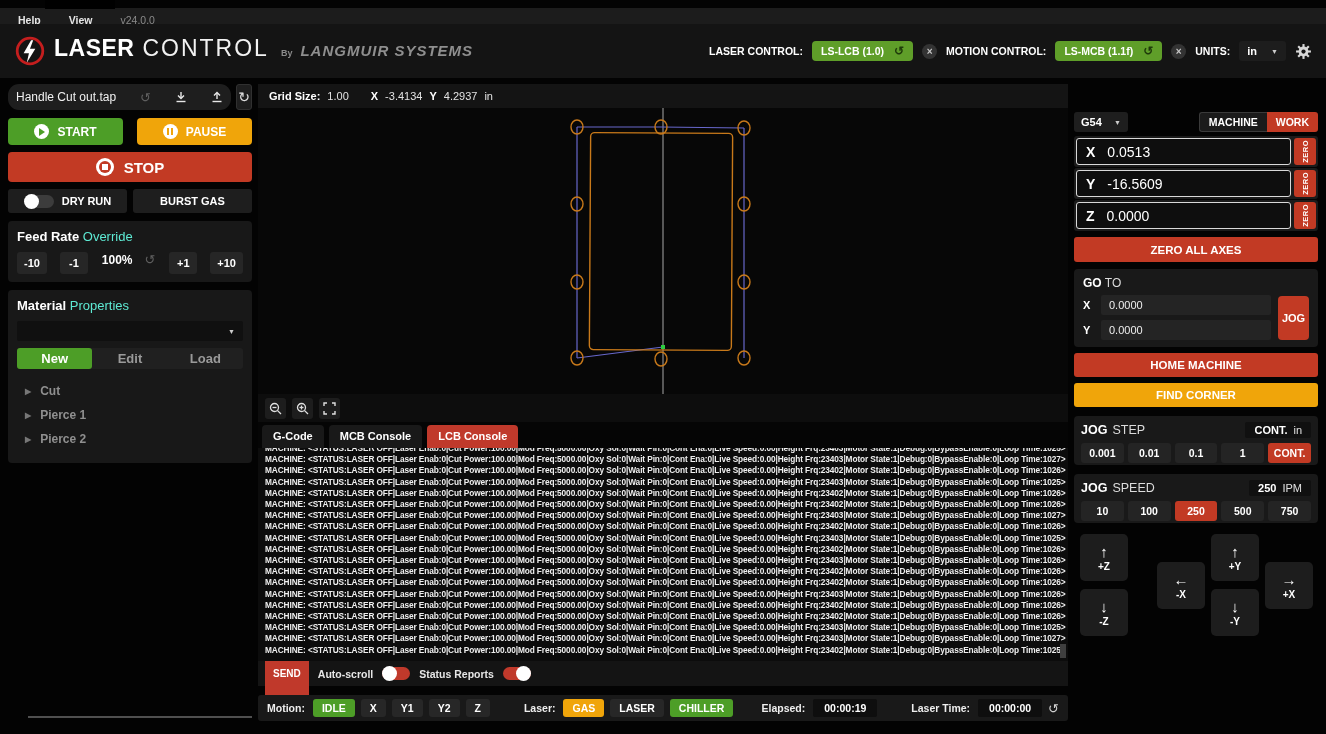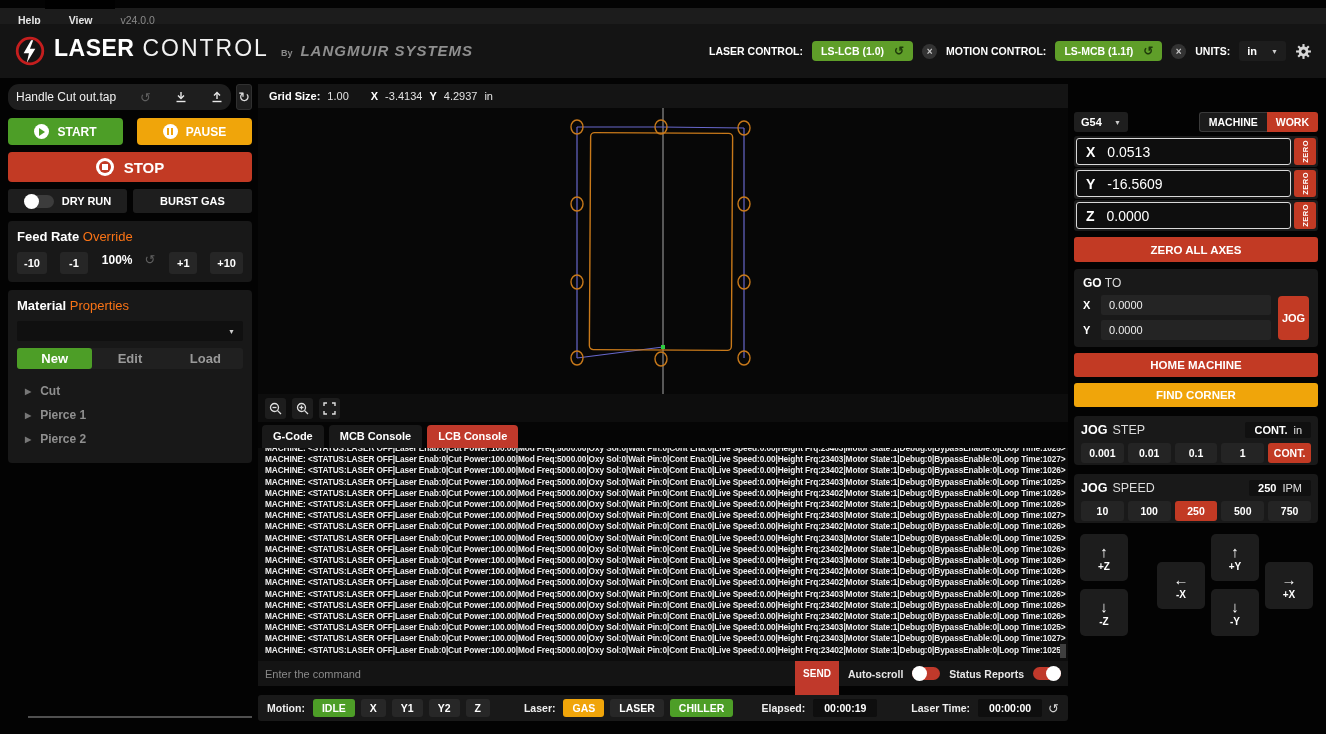--- a/index.html
+++ b/index.html
@@ -63,21 +63,21 @@
     align-items:center; justify-content:center; }
   .stop-sq { width:6px; height:6px; background:#fff; }
   .row-db { display:flex; gap:6px; margin-top:7px; height:24px; }
   .btn-dark { flex:1; background:#1e1e1e; border-radius:3px; display:flex; align-items:center;
     justify-content:center; gap:8px; font-size:11px; font-weight:bold; cursor:pointer; }
   .toggle { width:30px; height:13px; background:#3c3c3c; border-radius:7px; position:relative; }
   .toggle .knob { position:absolute; left:0; top:-1px; width:15px; height:15px; background:#fff; border-radius:50%; }
   .panel { margin-top:8px; background:#181818; border-radius:4px; padding:8px 9px; }
   .sec-title { font-size:13px; }
   .sec-title b { font-weight:bold; }
-  .sec-title span { color:#f97316;text-align:right; }
+  .sec-title span { color:#5eead4;text-align:right; }
   .feed-row { display:flex; align-items:flex-start; gap:13px; margin-top:8px; }
   .fbtn { background:#262626; border-radius:3px; height:22px; min-width:28px; padding:0 7px;
     display:flex; align-items:center; justify-content:center; font-size:11px; font-weight:bold; cursor:pointer; }
   .feed-mid { flex:1; display:flex; align-items:center; justify-content:center; gap:12px; }
   .feed-val { font-size:12px; font-weight:bold; }
   .mat-select { margin-top:8px; height:20px; background:#101010; border-radius:2px;
     display:flex; align-items:center; justify-content:flex-end; padding:0 8px; cursor:pointer; }
   .mat-btn-row { margin-top:7px; height:21px; background:#202020; border-radius:3px; display:flex; }
   .mbtn { flex:1; display:flex; align-items:center; justify-content:center; font-size:13px;
     font-weight:bold; color:#9a9a9a; border-radius:3px; cursor:pointer; }
@@ -424,21 +424,20 @@
           <div class="console-line">MACHINE:  &lt;STATUS:LASER OFF|Laser Enab:0|Cut Power:100.00|Mod Freq:5000.00|Oxy Sol:0|Wait Pin:0|Cont Ena:0|Live Speed:0.00|Height Frq:23403|Motor State:1|Debug:0|BypassEnable:0|Loop Time:1026&gt;</div>
           <div class="console-line">MACHINE:  &lt;STATUS:LASER OFF|Laser Enab:0|Cut Power:100.00|Mod Freq:5000.00|Oxy Sol:0|Wait Pin:0|Cont Ena:0|Live Speed:0.00|Height Frq:23402|Motor State:1|Debug:0|BypassEnable:0|Loop Time:1026&gt;</div>
           <div class="console-line">MACHINE:  &lt;STATUS:LASER OFF|Laser Enab:0|Cut Power:100.00|Mod Freq:5000.00|Oxy Sol:0|Wait Pin:0|Cont Ena:0|Live Speed:0.00|Height Frq:23402|Motor State:1|Debug:0|BypassEnable:0|Loop Time:1026&gt;</div>
           <div class="console-line">MACHINE:  &lt;STATUS:LASER OFF|Laser Enab:0|Cut Power:100.00|Mod Freq:5000.00|Oxy Sol:0|Wait Pin:0|Cont Ena:0|Live Speed:0.00|Height Frq:23403|Motor State:1|Debug:0|BypassEnable:0|Loop Time:1025&gt;</div>
           <div class="console-line">MACHINE:  &lt;STATUS:LASER OFF|Laser Enab:0|Cut Power:100.00|Mod Freq:5000.00|Oxy Sol:0|Wait Pin:0|Cont Ena:0|Live Speed:0.00|Height Frq:23403|Motor State:1|Debug:0|BypassEnable:0|Loop Time:1027&gt;</div>
           <div class="console-line">MACHINE:  &lt;STATUS:LASER OFF|Laser Enab:0|Cut Power:100.00|Mod Freq:5000.00|Oxy Sol:0|Wait Pin:0|Cont Ena:0|Live Speed:0.00|Height Frq:23402|Motor State:1|Debug:0|BypassEnable:0|Loop Time:1025&gt;</div>
         </div>
       <span class="scroll-thumb"></span>
     </div>
     <div class="cmdbar">
-      <input class="cmd-input" placeholder="Enter the command" style="">
       <span class="send-btn">SEND</span>
       <span class="cmd-label">Auto-scroll</span>
       <span class="rtoggle off">
           <span class="knob"></span>
         </span>
       <span class="cmd-label">Status Reports</span>
       <span class="rtoggle on">
           <span class="knob"></span>
         </span>
     </div>

